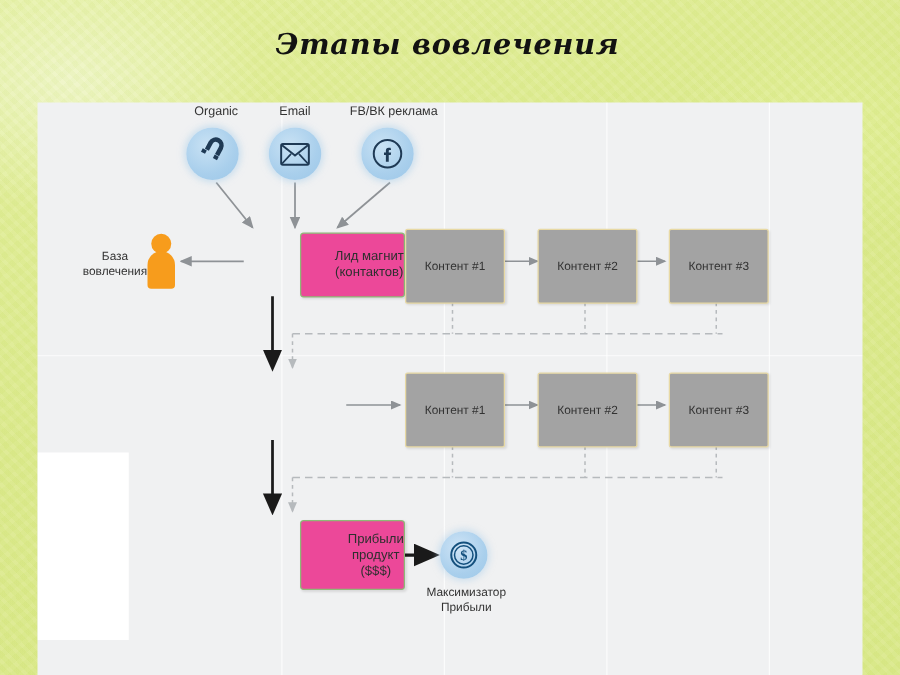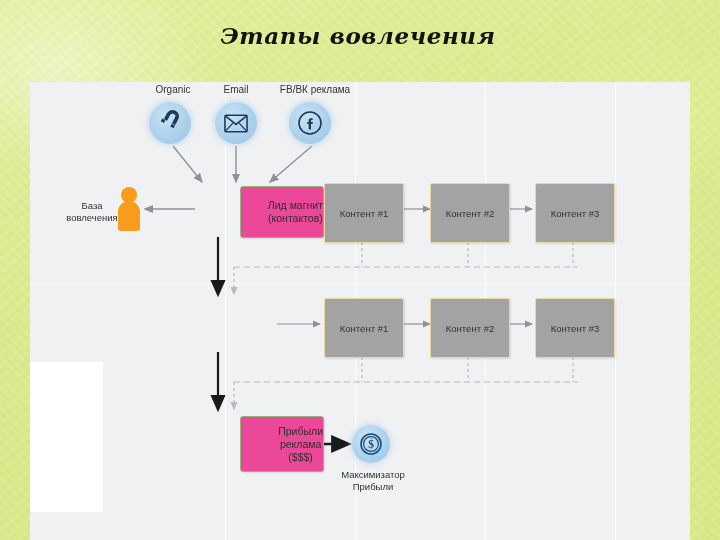--- a/index.html
+++ b/index.html
@@ -198,21 +198,21 @@
     <div>
       <span>Лид магнит</span><br>
       <span>(контактов)</span>
     </div>
   </div>
 
 
   <div class="gbox" style="left:166px;top:334px;width:82px;height:54px">
     <div>
       <span>Прибыли</span><br>
-      <span>реклама</span><br>
+      <span>продукт</span><br>
       <span>($$$)</span>
     </div>
   </div>
 
   <div class="cbox" style="left:294px;top:101px;width:78px;height:58px">Контент #1</div>
   <div class="cbox" style="left:400px;top:101px;width:78px;height:58px">Контент #2</div>
   <div class="cbox" style="left:505px;top:101px;width:78px;height:58px">Контент #3</div>
 
   <div class="cbox" style="left:294px;top:216px;width:78px;height:58px">Контент #1</div>
   <div class="cbox" style="left:400px;top:216px;width:78px;height:58px">Контент #2</div>

